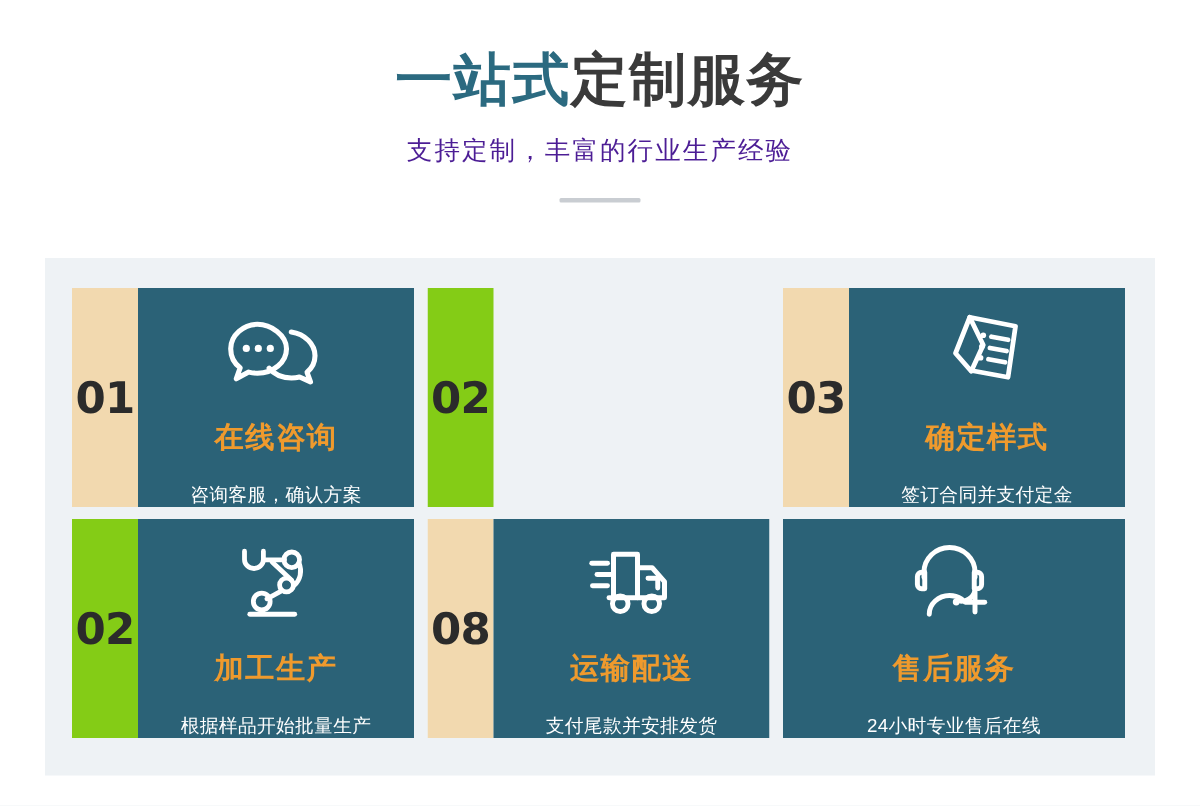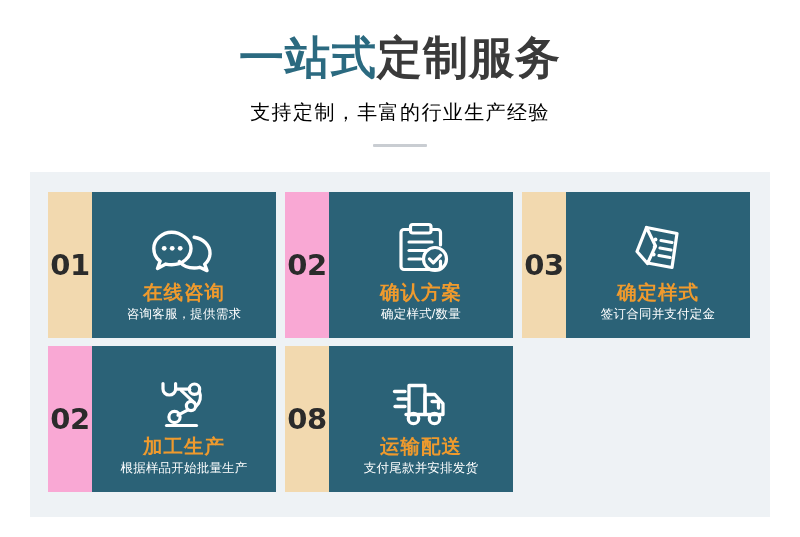--- a/index.html
+++ b/index.html
@@ -24,34 +24,34 @@
   .header {
     position: absolute;
     left: 0;
     top: 0;
     width: 800px;
     text-align: center;
   }
   .main-title {
     margin: 0;
     padding-top: 31px;
-    font-size: 45px;
+    font-size: 38px;
     font-weight: bold;
     letter-spacing: 1px;
     line-height: 1.22;
     white-space: nowrap;
   }
   .title-accent { color: #2B6A80; }
   .title-rest   { color: #3A3A3A; }
 
   .subtitle {
     margin: 0;
     padding-top: 14px;
-    font-size: 20px;
-    color: #000000;
+    font-size: 17px;
+    color: #4c1d95;
     letter-spacing: 1.4px;
     line-height: 1.2;
   }
   .divider {
     width: 54px;
     height: 3px;
     background: #C9CDD2;
     margin: 20px auto 0 auto;
     border-radius: 1px;
   }
@@ -89,29 +89,29 @@
     display: flex;
     align-items: center;
     justify-content: center;
     font-family: "DejaVu Sans", sans-serif;
     font-size: 29px;
     font-weight: bold;
     color: #2B2B2B;
     letter-spacing: -0.5px;
   }
   .num-tan   { background: #F2D9AF; }
-  .num-cream { background: #f9a8d4; }
+  .num-cream { background: #84cc16; }
 
   .card-body {
     flex: 1 1 auto;
     background: #2B6277;
     display: flex;
     flex-direction: column;
     align-items: center;
-    justify-content: center;
+    justify-content: space-between;
     padding-top: 12px;
     box-sizing: border-box;
   }
   .card-icon {
     height: 58px;
     display: flex;
     align-items: center;
     justify-content: center;
   }
   .card-icon svg {
@@ -153,42 +153,26 @@
           <div class="card-icon">
             <svg width="66" height="54" viewBox="0 0 66 54" fill="none" stroke="#FFFFFF" stroke-width="3.4" stroke-linecap="round" stroke-linejoin="round">
               <path d="M40 26.5c0 9-8.7 16.3-19.4 16.3-2 0-4-.25-5.8-.73L6.5 46.5l2.6-7.3C5.2 36.3 2.8 31.7 2.8 26.5 2.8 17.5 11.5 10.2 20.6 10.2S40 17.5 40 26.5z"></path>
               <path d="M43.2 15.3c9 1.4 15.8 8 15.8 15.9 0 4.3-2 8.2-5.3 11l2.3 6.4-7.3-3.3c-1.7.44-3.5.67-5.4.67-6.3 0-11.8-2.6-14.9-6.5"></path>
               <circle cx="13.2" cy="26.3" r="2.4" fill="#FFFFFF" stroke="none"></circle>
               <circle cx="21.2" cy="26.3" r="2.4" fill="#FFFFFF" stroke="none"></circle>
               <circle cx="29.2" cy="26.3" r="2.4" fill="#FFFFFF" stroke="none"></circle>
             </svg>
           </div>
           <div class="card-title">在线咨询</div>
-          <div class="card-sub">咨询客服，提供需求</div>
+          <div class="card-sub">咨询客服，确认方案</div>
         </div>
       </div>
 
       <div class="card">
         <div class="card-num num-cream">02</div>
-        <div class="card-body">
-          <div class="card-icon">
-            <svg width="58" height="56" viewBox="0 0 58 56" fill="none" stroke="#FFFFFF" stroke-width="3.2" stroke-linecap="round" stroke-linejoin="round">
-              <path d="M40 8.5h5.5c1.7 0 3 1.3 3 3V24"></path>
-              <path d="M48.5 40v5.5c0 1.7-1.3 3-3 3H12c-1.7 0-3-1.3-3-3V11.5c0-1.7 1.3-3 3-3h5.5"></path>
-              <rect x="18.5" y="3.5" width="20.5" height="8.5" rx="2.2"></rect>
-              <path d="M17 21h23"></path>
-              <path d="M17 29.5h18"></path>
-              <path d="M17 38h12"></path>
-              <circle cx="43" cy="38" r="11.5"></circle>
-              <path d="M37.5 38l3.8 3.9 7.2-7.6"></path>
-            </svg>
-          </div>
-          <div class="card-title">确认方案</div>
-          <div class="card-sub">确定样式/数量</div>
-        </div>
       </div>
 
       <div class="card">
         <div class="card-num num-tan">03</div>
         <div class="card-body">
           <div class="card-icon">
             <svg width="56" height="56" viewBox="0 0 56 56" fill="none" stroke="#FFFFFF" stroke-width="3.2" stroke-linecap="round" stroke-linejoin="round">
               <path d="M16.5 6.5L47 12.5l-5 34-24.5-4.5"></path>
               <path d="M17.5 42.5L7 30.5l9.5-24 9 18.5z"></path>
               <path d="M31 19.5l11 2"></path>
@@ -240,18 +224,34 @@
               <circle cx="24.5" cy="41.5" r="5.2"></circle>
               <circle cx="45.5" cy="41.5" r="5.2"></circle>
             </svg>
           </div>
           <div class="card-title">运输配送</div>
           <div class="card-sub">支付尾款并安排发货</div>
         </div>
       </div>
 
       <div class="card">
+        <div class="card-body">
+          <div class="card-icon">
+            <svg width="60" height="54" viewBox="0 0 60 54" fill="none" stroke="#FFFFFF" stroke-width="3.3" stroke-linecap="round" stroke-linejoin="round">
+              <path d="M10 25v-3.5C10 12.4 17.6 5 27 5s17 7.4 17 16.5V25"></path>
+              <path d="M10.5 21.5h-2c-1.6 0-2.9 1.3-2.9 2.9v5.2c0 1.6 1.3 2.9 2.9 2.9h2z"></path>
+              <path d="M43.5 21.5h2c1.6 0 2.9 1.3 2.9 2.9v5.2c0 1.6-1.3 2.9-2.9 2.9h-2z"></path>
+              <path d="M44 32.5c0 4.6-4.2 8.3-9.4 8.3"></path>
+              <circle cx="31.5" cy="41.3" r="2.3" fill="#FFFFFF" stroke="none"></circle>
+              <path d="M13.5 49.5c0-6.9 6-12.5 13.5-12.5 3 0 5.8.9 8.1 2.4"></path>
+              <path d="M44 35v13"></path>
+              <path d="M37.5 41.5h13"></path>
+            </svg>
+          </div>
+          <div class="card-title">售后服务</div>
+          <div class="card-sub">24小时专业售后在线</div>
+        </div>
       </div>
 
     </div>
   </div>
 
 </div>
 
 </body></html>

